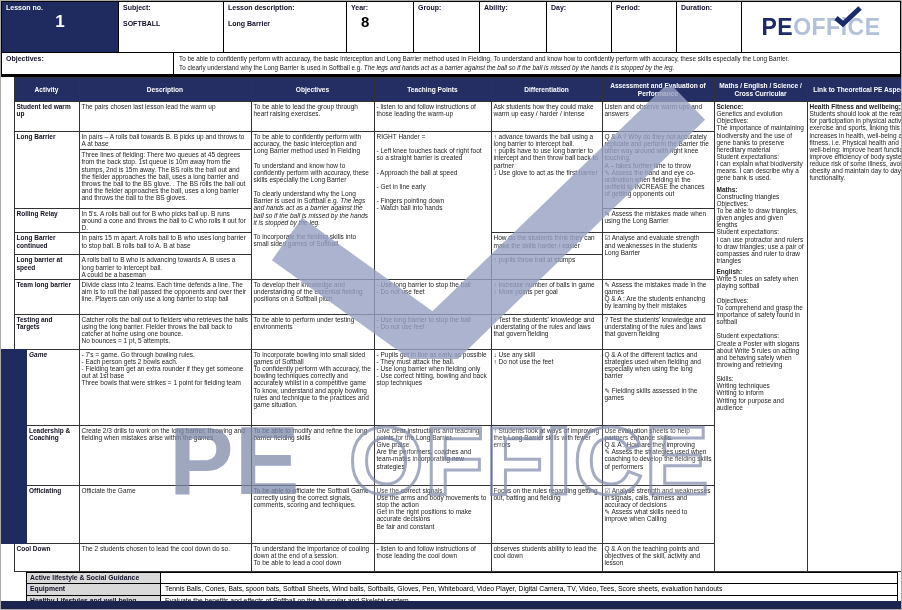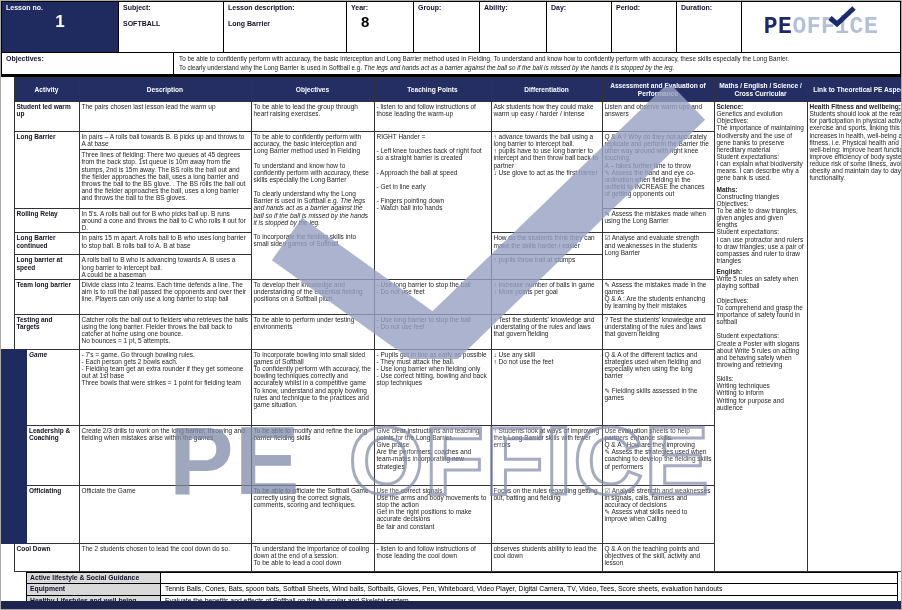--- a/index.html
+++ b/index.html
@@ -12,21 +12,21 @@
   .tcell { border-right:1px solid #000; border-bottom:1px solid #000; padding:2px 4px; overflow:hidden; }
   .tlabel { font-size:7px; font-weight:bold; color:#10102a; }
   .tvalue { font-size:7px; font-weight:bold; margin-top:9px; color:#10102a; }
   .lessonno { width:117px; background:#1f2a5e; color:#fff; }
   .lessonno .tlabel { color:#fff; }
   .lessonno .bignum { font-size:17px; font-weight:bold; text-align:center; margin-top:1px; }
   .w-subject{width:105px}.w-desc{width:123px}.w-year{width:67px}.w-group{width:66px}
   .w-ability{width:67px}.w-day{width:65px}.w-period{width:65px}.w-duration{width:65px}
   .bigyear { font-size:15px; font-weight:bold; margin-top:2px; padding-left:10px; }
   .logocell { flex:1; display:flex; align-items:center; justify-content:center; }
-  .logo { position:relative; font-size:23px; font-weight:bold; letter-spacing:.5px; white-space:nowrap;font-family:Liberation Mono, monospace; }
+  .logo { position:relative; font-size:23px; font-weight:bold; letter-spacing:.5px; white-space:nowrap; }
   .logo .pe { color:#1b2a6b; }
   .logo .off, .logo .icez, .logo .ce { color:#b3c0da; }
   .logo .iwrap { position:relative; display:inline-block; }
   .logo svg { position:absolute; top:-8px; left:-8px; }
 
   
   .objrow { display:flex; height:24px; border-left:1px solid #000; border-bottom:3px solid #000; }
   .objlabel { width:172px; border-right:1px solid #000; padding:2px 4px; font-size:7px; font-weight:bold; color:#10102a; }
   .objval { flex:1; border-right:1px solid #000; padding:1px 5px; font-size:6.3px; line-height:1.45; color:#1a1a1a; }
   .objval em { font-style:italic; }

